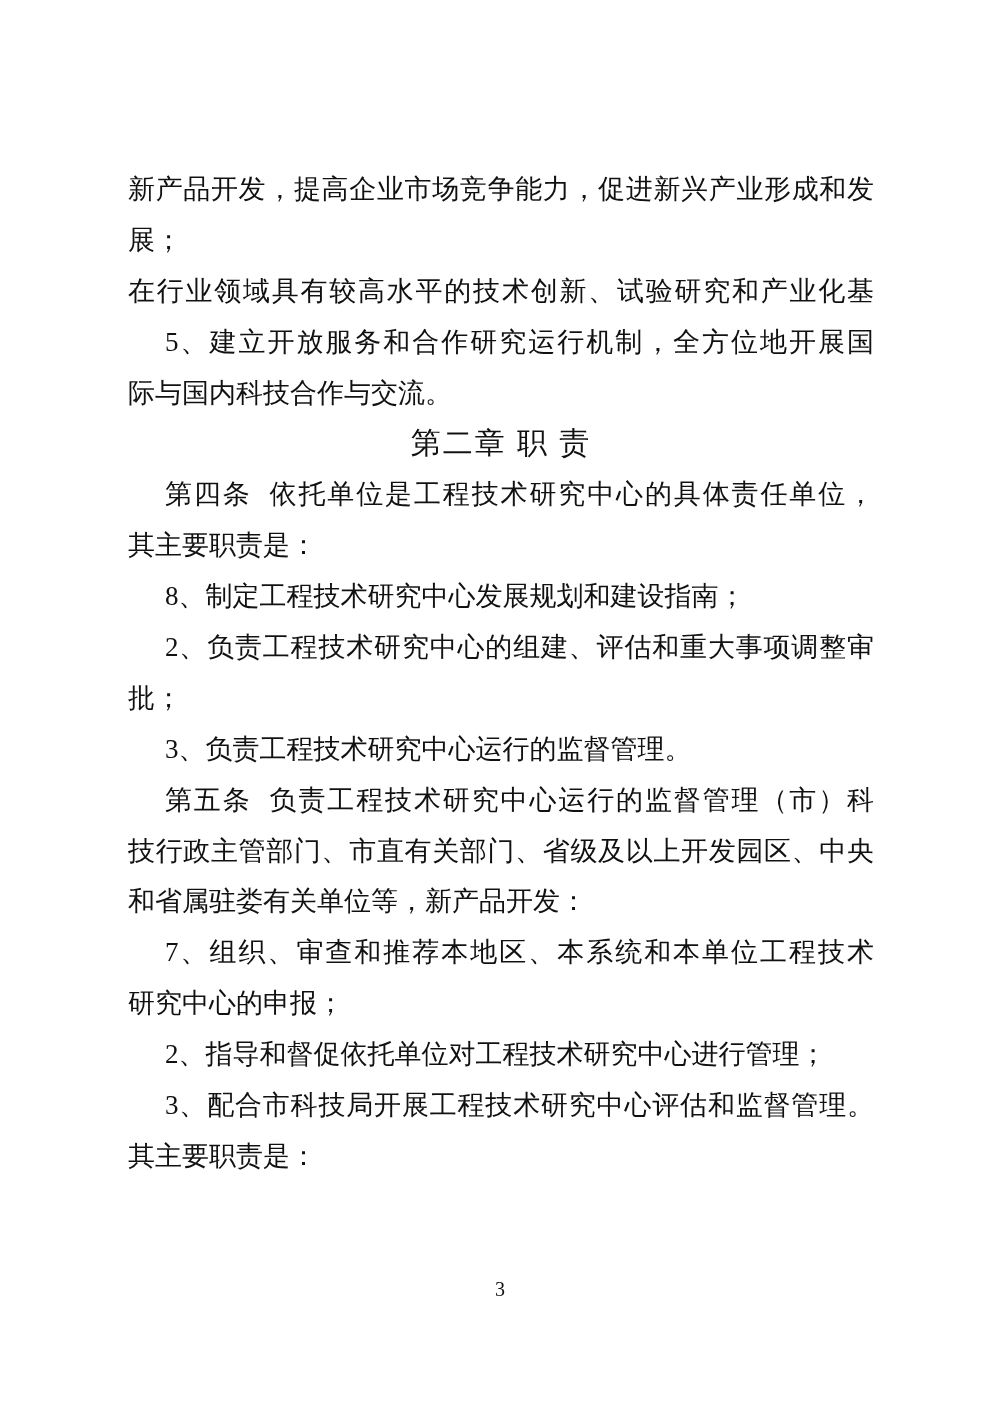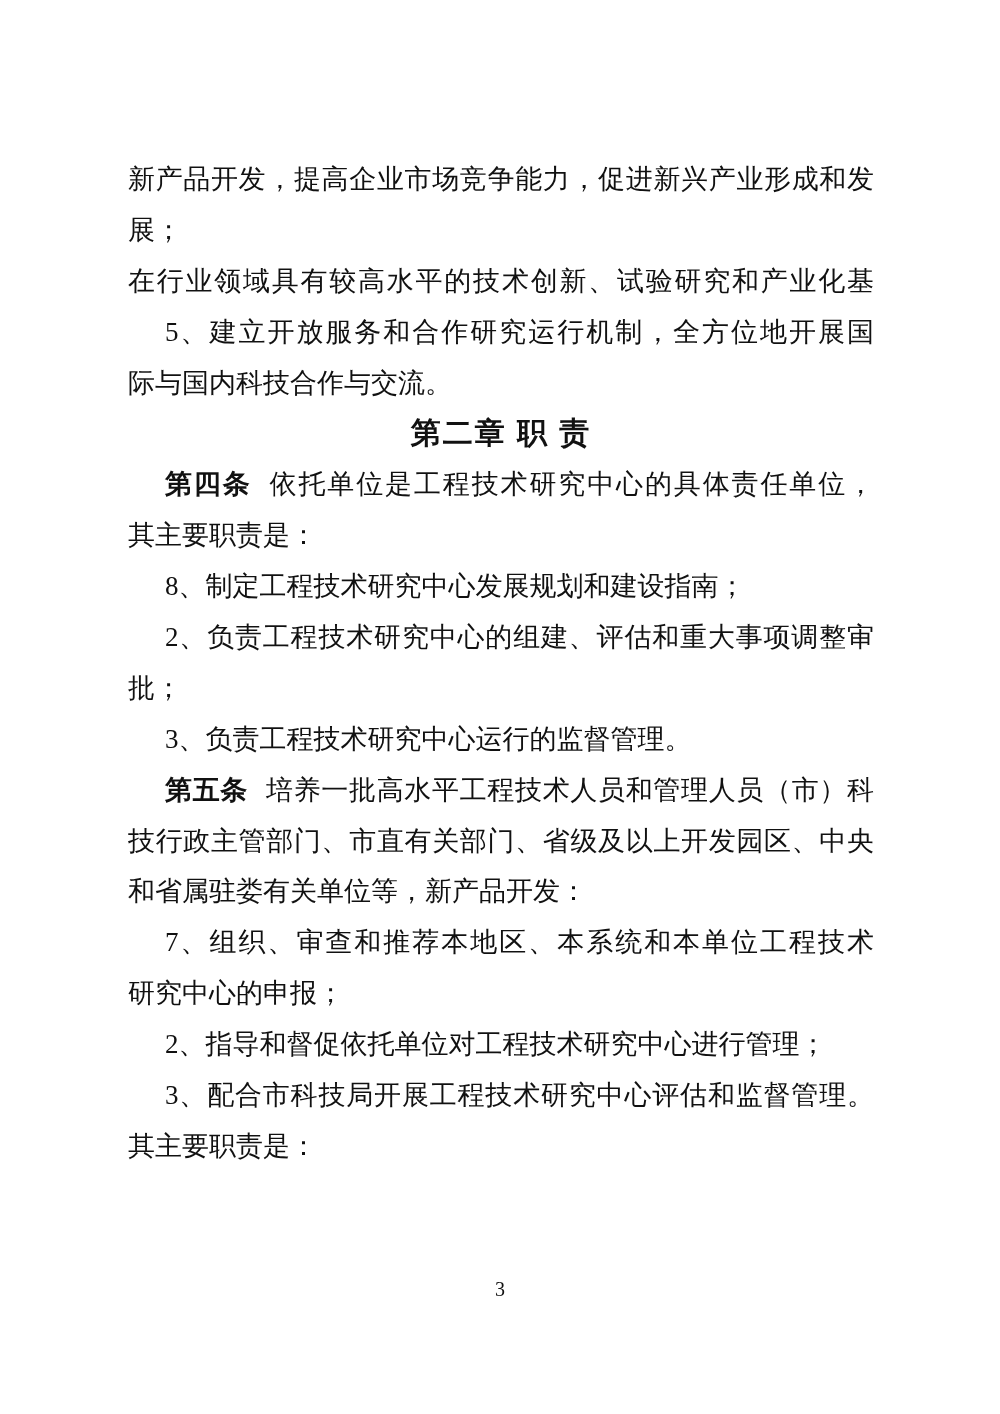--- a/index.html
+++ b/index.html
@@ -12,21 +12,21 @@
     width: 1000px;
     height: 1414px;
     background: #ffffff;
     overflow: hidden;
     font-family: "Liberation Serif", "DejaVu Serif", serif;
     color: #111111;
   }
   .content {
     position: absolute;
     left: 128px;
-    top: 154px;
+    top: 164px;
     width: 746px;
   }
   .line {
     box-sizing: border-box;
     width: 100%;
     height: 50.9px;
     line-height: 50.9px;
     font-size: 27px;
     white-space: nowrap;
     overflow: visible;
@@ -35,26 +35,26 @@
     white-space: normal;
     text-align: justify;
     text-align-last: justify;
     text-justify: distribute;
     overflow: hidden;
   }
   .line.indent {
     padding-left: 37px;
   }
   .line .lead {
-    font-weight: 700;
+    font-weight: 400;
     margin-right: 18px;
   }
   .line.heading {
     font-family: "Liberation Sans", "DejaVu Sans", sans-serif;
-    font-weight: 700;
+    font-weight: 400;
     font-size: 30px;
     letter-spacing: 2px;
     text-align: left;
     text-align-last: center;
     white-space: normal;
   }
   .footer {
     position: absolute;
     left: 0;
     top: 1274px;
@@ -115,21 +115,21 @@
 
   <div class="line">
     <span class="linetext">批；</span>
   </div>
 
   <div class="line indent">
     <span class="linetext">3、负责工程技术研究中心运行的监督管理。</span>
   </div>
 
   <div class="line indent justify">
-    <b class="lead">第五条</b><span class="linetext">培养一批高水平工程技术人员和管理人员（市）科</span>
+    <b class="lead">第五条</b><span class="linetext">负责工程技术研究中心运行的监督管理（市）科</span>
   </div>
 
   <div class="line justify">
     <span class="linetext">技行政主管部门、市直有关部门、省级及以上开发园区、中央</span>
   </div>
 
   <div class="line">
     <span class="linetext">和省属驻娄有关单位等，新产品开发：</span>
   </div>
 

